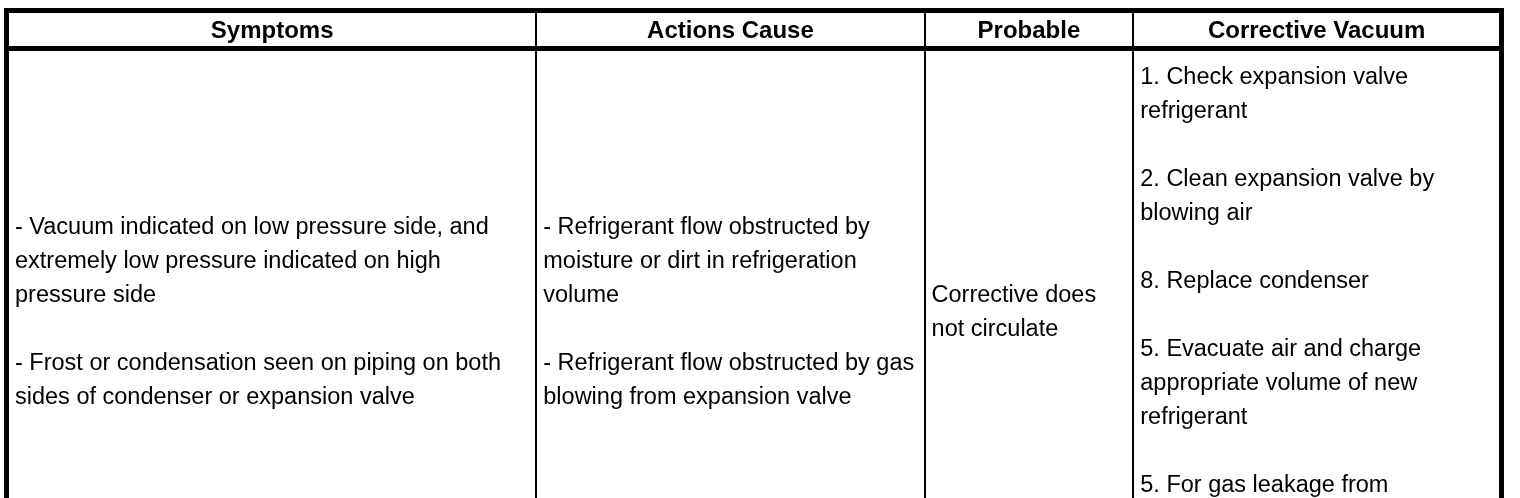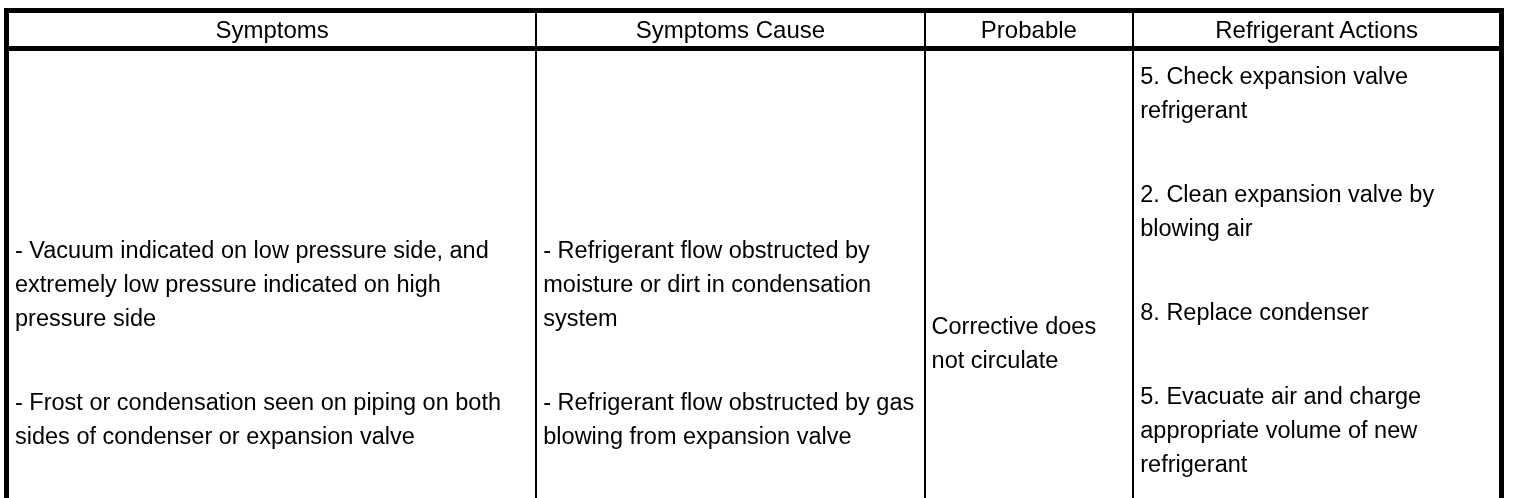--- a/index.html
+++ b/index.html
@@ -34,21 +34,21 @@
   }
 
   
   thead tr {
     height: 38px;
   }
   thead th {
     border-bottom: 5px solid #000;
     border-right: 2px solid #000;
     font-size: 24px;
-    font-weight: normal;
+    font-weight: bold;
     text-align: center;
     vertical-align: middle;
     padding: 0 4px;
     line-height: 1.05;
     white-space: nowrap;
   }
   thead th:last-child {
     border-right: none;
   }
 
@@ -62,21 +62,21 @@
     text-align: left;
   }
   tbody td:last-child {
     border-right: none;
   }
 
   .cell-para {
     margin: 0;
   }
   .cell-para + .cell-para {
-    margin-top: 50px;
+    margin-top: 34px;
   }
 
   
   col.col-symptoms        { width: 528px; }
   col.col-probable-cause  { width: 387px; }
   col.col-diagnosis       { width: 208px; }
   col.col-corrective      { width: 367px; }
 
   
   td.corrective-actions .cell-para + .cell-para {
@@ -92,40 +92,40 @@
 <table id="troubleshooting-table">
   <colgroup>
     <col class="col-symptoms">
     <col class="col-probable-cause">
     <col class="col-diagnosis">
     <col class="col-corrective">
   </colgroup>
   <thead>
     <tr>
       <th>Symptoms</th>
-      <th>Symptoms Cause</th>
+      <th>Actions Cause</th>
       <th>Probable</th>
-      <th>Refrigerant Actions</th>
+      <th>Corrective Vacuum</th>
     </tr>
   </thead>
   <tbody>
     <tr>
       <td class="symptoms">
         <p class="cell-para">- Vacuum indicated on low pressure side, and extremely low pressure indicated on high pressure side</p>
         <p class="cell-para">- Frost or condensation seen on piping on both sides of condenser or expansion valve</p>
       </td>
       <td class="probable-cause">
-        <p class="cell-para">- Refrigerant flow obstructed by moisture or dirt in condensation system</p>
+        <p class="cell-para">- Refrigerant flow obstructed by moisture or dirt in refrigeration volume</p>
         <p class="cell-para">- Refrigerant flow obstructed by gas blowing from expansion valve</p>
       </td>
       <td class="diagnosis">
         <p class="cell-para">Corrective does not circulate</p>
       </td>
       <td class="corrective-actions">
-        <p class="cell-para">5. Check expansion valve refrigerant</p>
+        <p class="cell-para">1. Check expansion valve refrigerant</p>
         <p class="cell-para">2. Clean expansion valve by blowing air</p>
         <p class="cell-para">8. Replace condenser</p>
         <p class="cell-para">5. Evacuate air and charge appropriate volume of new refrigerant</p>
         <p class="cell-para">5. For gas leakage from expansion valve, replace expansion valve</p>
       </td>
     </tr>
   </tbody>
 </table>
 
 </body></html>

